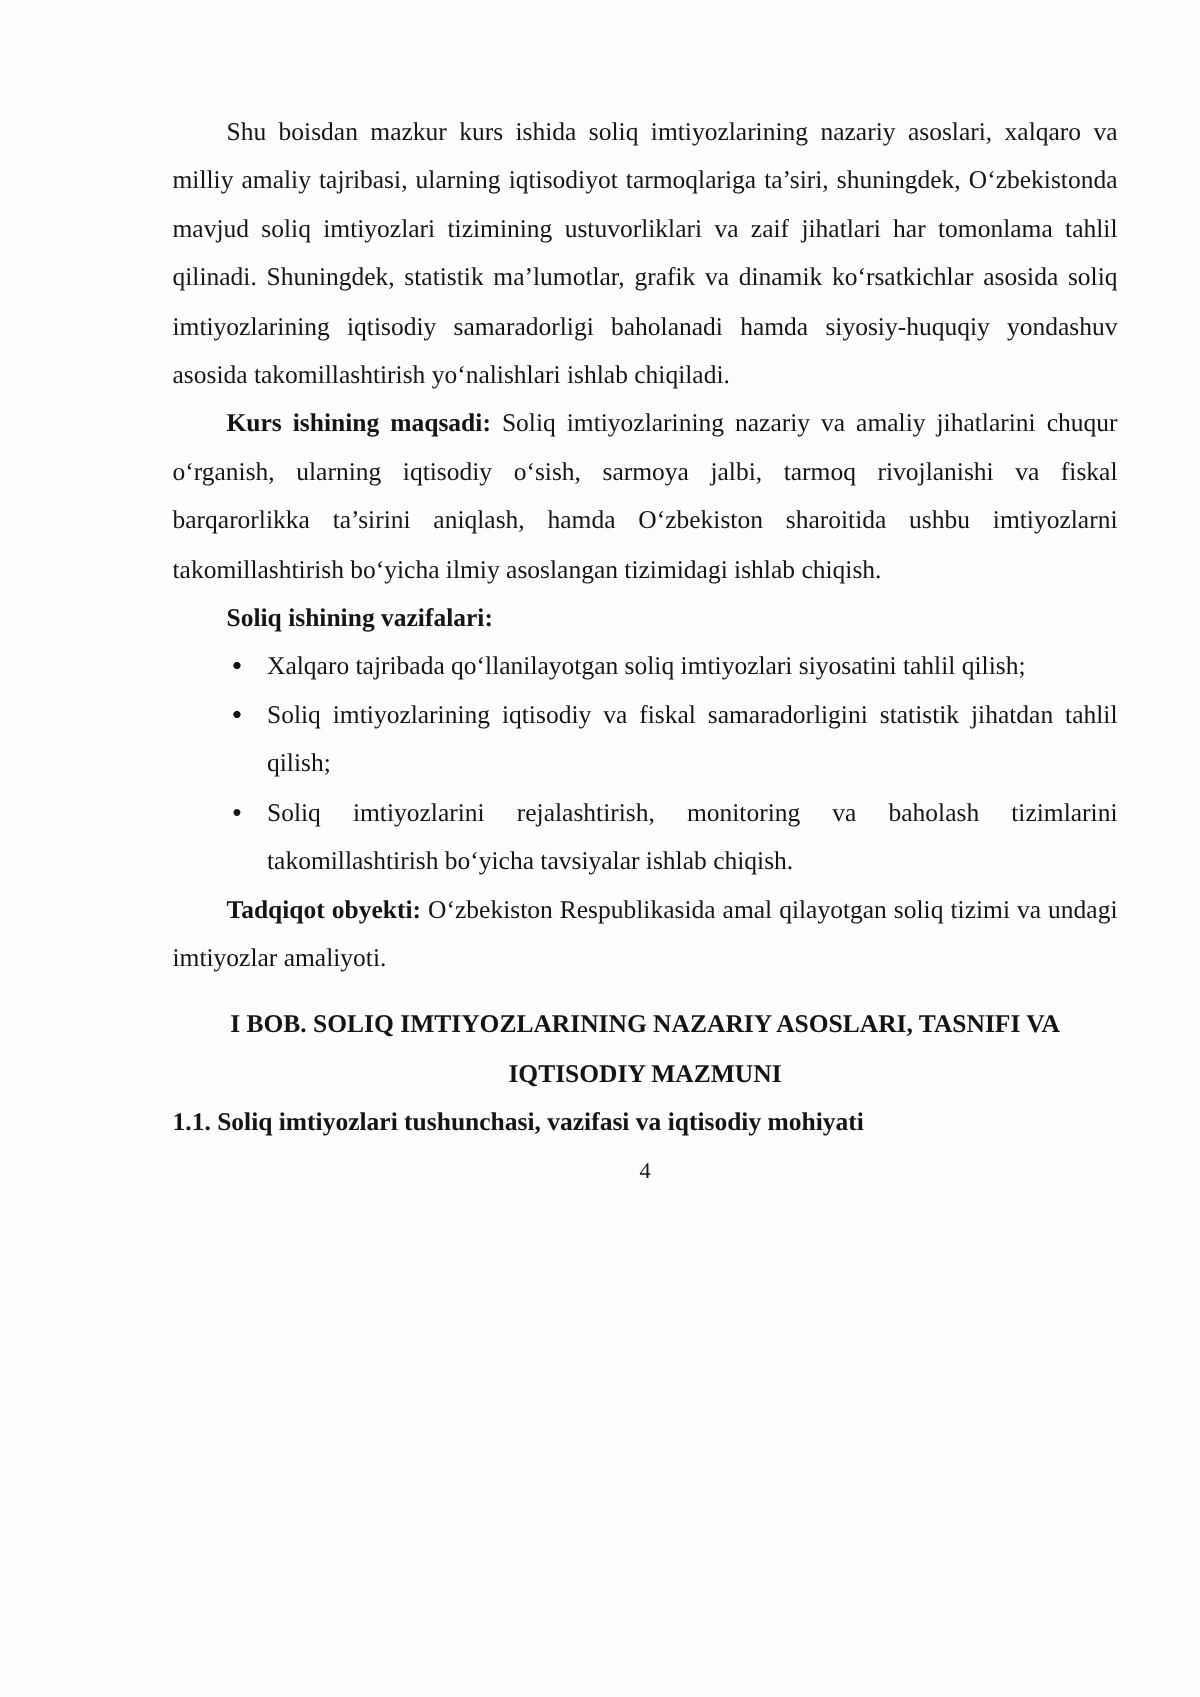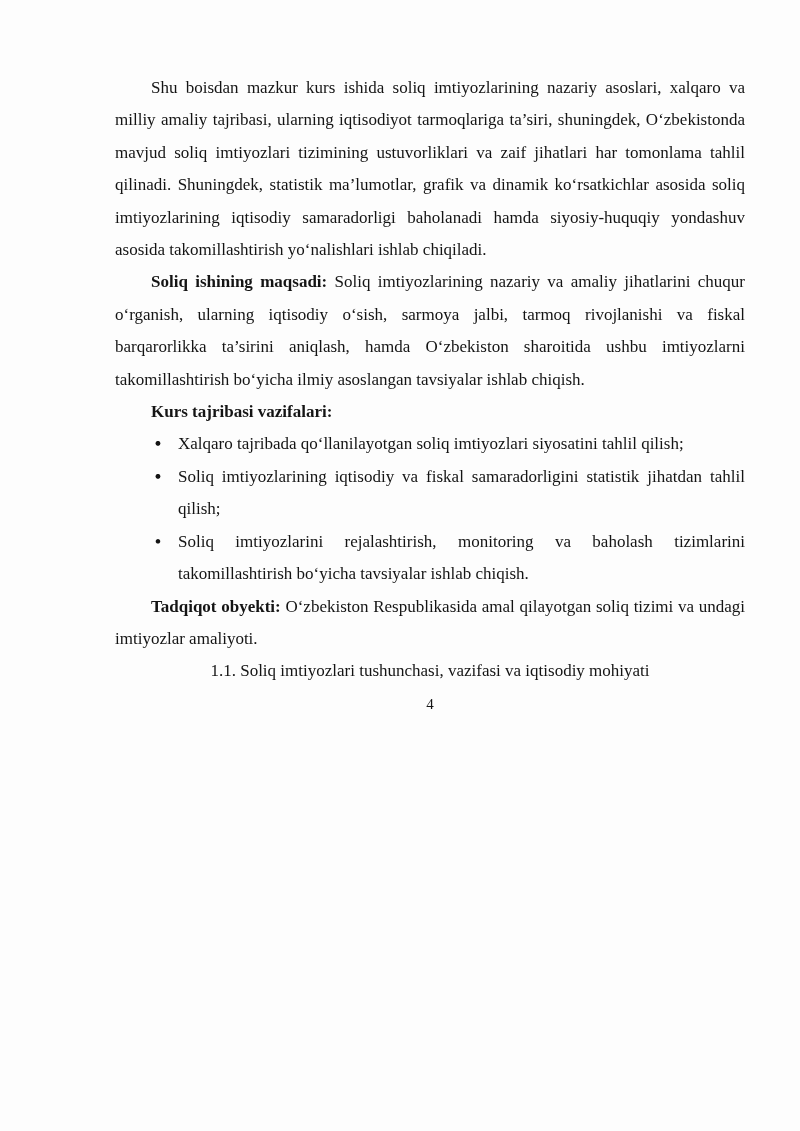--- a/index.html
+++ b/index.html
@@ -51,52 +51,52 @@
     top: 0;
     font-weight: bold;
   }
   .chapter-heading {
     margin-top: 12px;
     text-align: center;
     font-weight: bold;
     text-indent: 0;
   }
   .section-heading {
-    text-align: center;
-    font-weight: normal;
+    font-weight: bold;
     text-indent: 0;
   }
   .page-number {
     text-align: center;
     font-size: 15px;
     line-height: 32.4px;
     text-indent: 0;
   }
 </style>
 </head>
 <body>
 
 <div class="page body-text">
 
   <p class="para-indent">Shu boisdan mazkur kurs ishida soliq imtiyozlarining nazariy asoslari, xalqaro va milliy amaliy tajribasi, ularning iqtisodiyot tarmoqlariga ta’siri, shuningdek, O‘zbekistonda mavjud soliq imtiyozlari tizimining ustuvorliklari va zaif jihatlari har tomonlama tahlil qilinadi. Shuningdek, statistik ma’lumotlar, grafik va dinamik ko‘rsatkichlar asosida soliq imtiyozlarining iqtisodiy samaradorligi baholanadi hamda siyosiy-huquqiy yondashuv asosida takomillashtirish yo‘nalishlari ishlab chiqiladi.</p>
 
-  <p class="para-indent"><span class="lead">Soliq ishining maqsadi:</span><span> Soliq imtiyozlarining nazariy va amaliy jihatlarini chuqur o‘rganish, ularning iqtisodiy o‘sish, sarmoya jalbi, tarmoq rivojlanishi va fiskal barqarorlikka ta’sirini aniqlash, hamda O‘zbekiston sharoitida ushbu imtiyozlarni takomillashtirish bo‘yicha ilmiy asoslangan tavsiyalar ishlab chiqish.</span></p>
+  <p class="para-indent"><span class="lead">Kurs ishining maqsadi:</span><span> Soliq imtiyozlarining nazariy va amaliy jihatlarini chuqur o‘rganish, ularning iqtisodiy o‘sish, sarmoya jalbi, tarmoq rivojlanishi va fiskal barqarorlikka ta’sirini aniqlash, hamda O‘zbekiston sharoitida ushbu imtiyozlarni takomillashtirish bo‘yicha ilmiy asoslangan tizimidagi ishlab chiqish.</span></p>
 
-  <p class="para-indent lead">Kurs tajribasi vazifalari:</p>
+  <p class="para-indent lead">Soliq ishining vazifalari:</p>
 
   <ul class="task-list">
     <li><span class="bullet-marker">•</span></li>
     <li><span class="bullet-marker">•</span><span>Xalqaro tajribada qo‘llanilayotgan soliq imtiyozlari siyosatini tahlil qilish;</span></li>
     <li><span class="bullet-marker">•</span></li>
     <li><span class="bullet-marker">•</span><span>Soliq imtiyozlarining iqtisodiy va fiskal samaradorligini statistik jihatdan tahlil qilish;</span></li>
     <li><span class="bullet-marker">•</span><span>Soliq imtiyozlarini rejalashtirish, monitoring va baholash tizimlarini takomillashtirish bo‘yicha tavsiyalar ishlab chiqish.</span></li>
   </ul>
 
 
   <p class="para-indent"><span class="lead">Tadqiqot obyekti:</span><span> O‘zbekiston Respublikasida amal qilayotgan soliq tizimi va undagi imtiyozlar amaliyoti.</span></p>
 
 
+  <p class="chapter-heading">I BOB. SOLIQ IMTIYOZLARINING NAZARIY ASOSLARI, TASNIFI VA IQTISODIY MAZMUNI</p>
 
   <p class="section-heading">1.1. Soliq imtiyozlari tushunchasi, vazifasi va iqtisodiy mohiyati</p>
 
   <p class="page-number">4</p>
 
 </div>
 
 </body></html>

